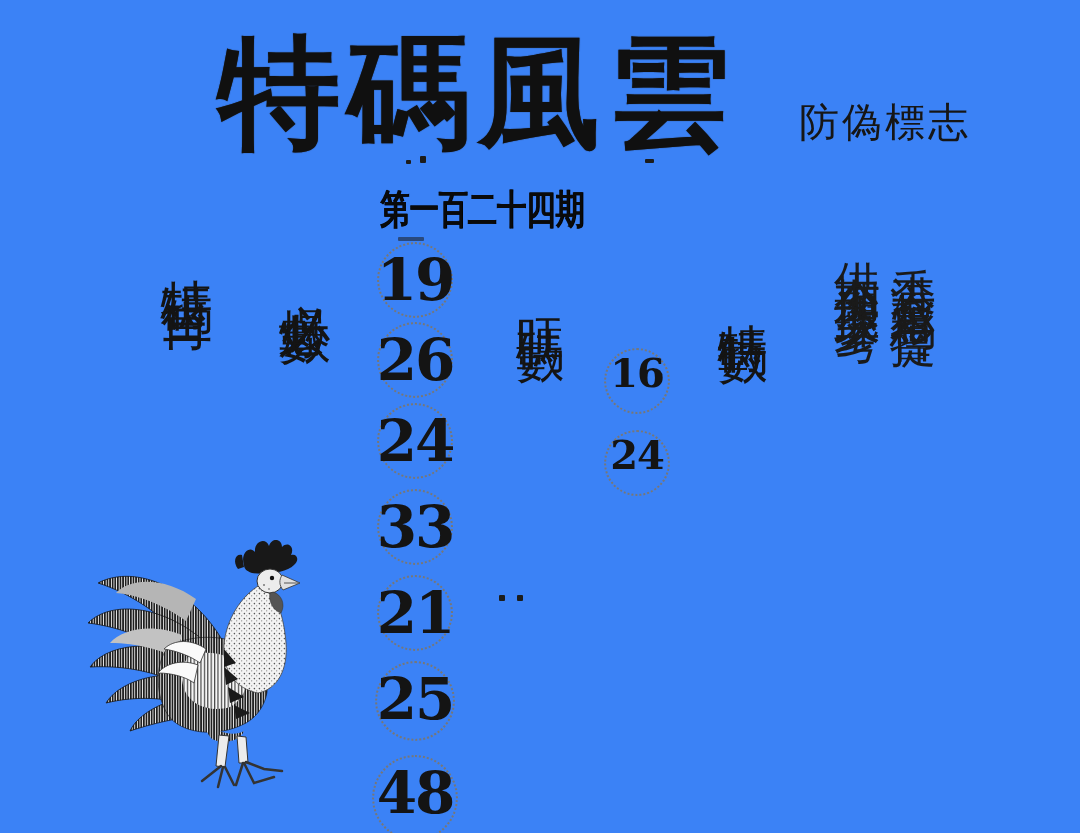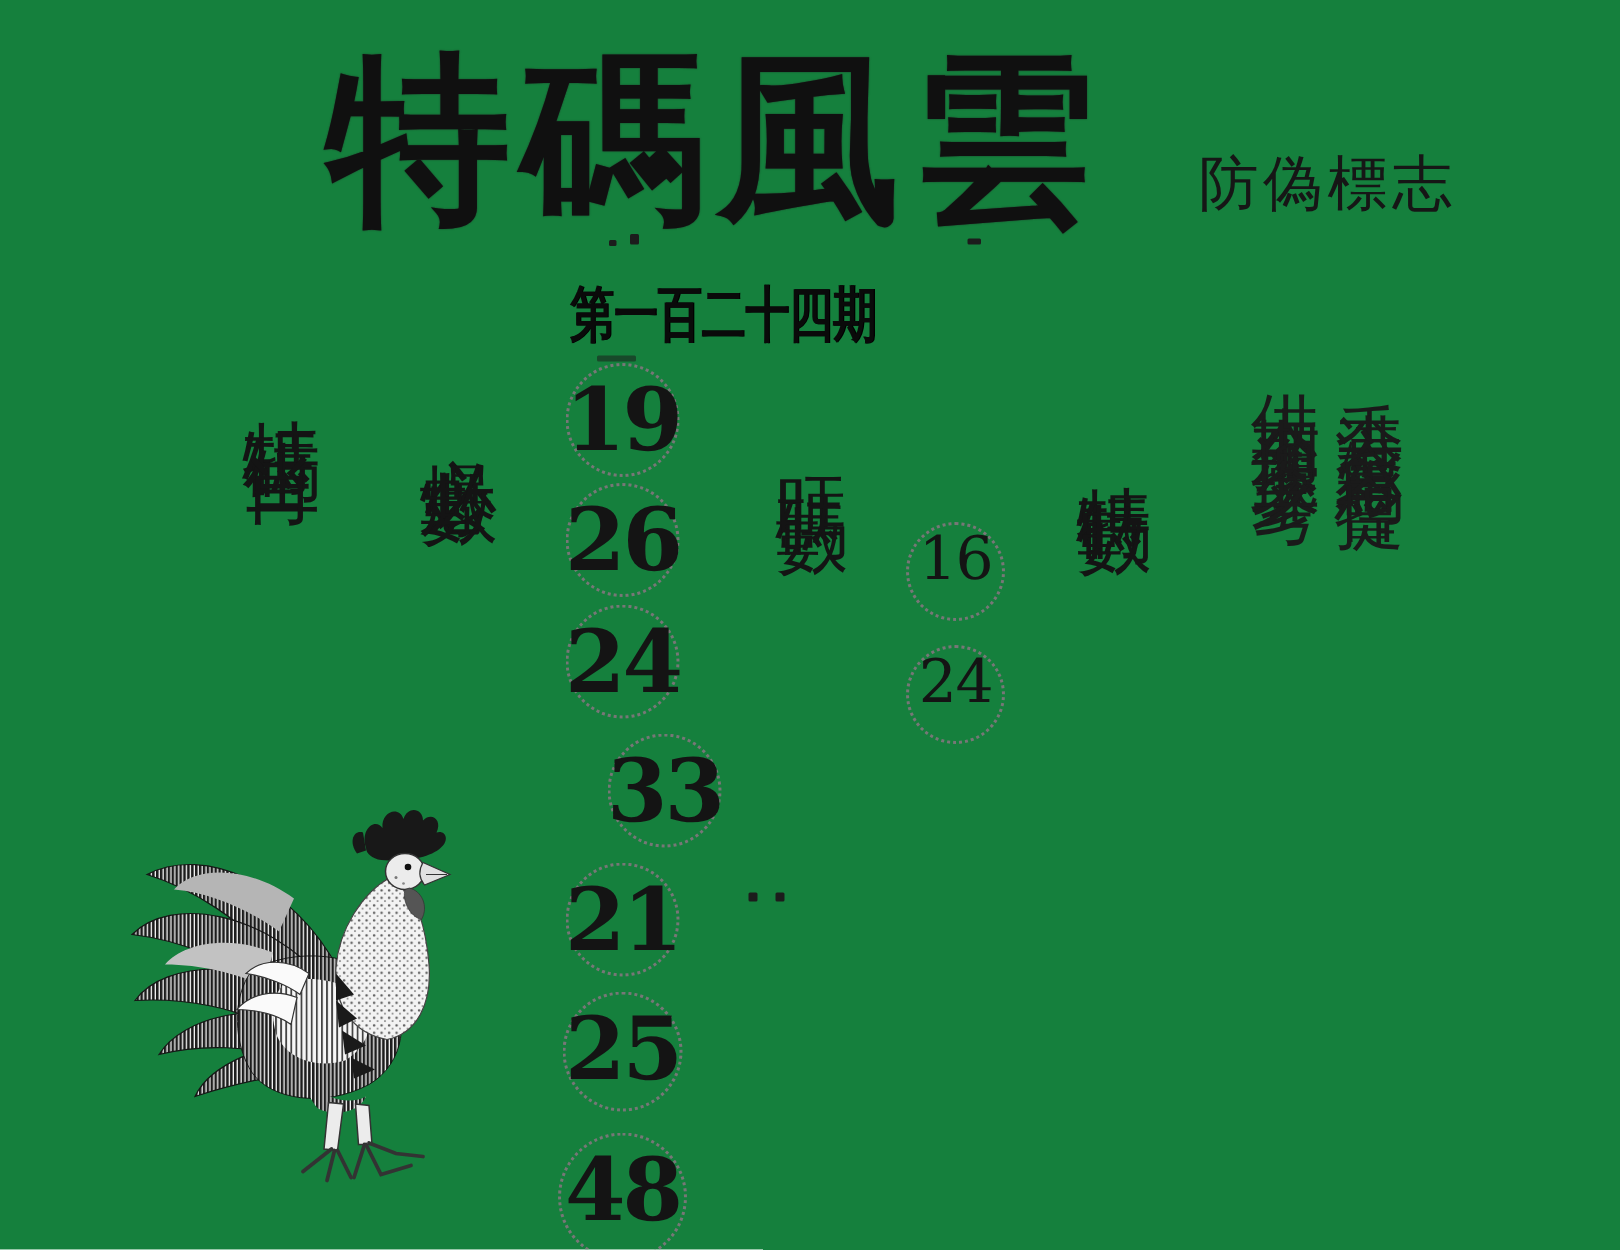--- a/index.html
+++ b/index.html
@@ -1,17 +1,17 @@
 <!DOCTYPE html>
 <html><head>
 <meta charset="utf-8">
 <style>
   html,body{margin:0;padding:0;background:#fff;}
   .page{
-    position:relative;width:1080px;height:833px;background:#15803d;
+    position:relative;width:1080px;height:833px;background:#3b82f6;
     overflow:hidden;font-family:"DejaVu Serif",serif;color:#111;
   }
   .abs{position:absolute;}
   .title{
     left:218px;top:28px;font-size:122px;font-weight:bold;line-height:1.05;
     letter-spacing:8px;white-space:nowrap;color:#101010;
     text-shadow:0 0 1px #222;
   }
   .antifake{
     left:799px;top:95px;font-size:40px;letter-spacing:3px;white-space:nowrap;color:#161616;
@@ -38,21 +38,21 @@
     display:flex;align-items:flex-start;justify-content:center;
     background:transparent;box-sizing:border-box;
   }
   .num-circle.big{width:76px;height:76px;left:377px;}
   .num-circle.big span{
     font-size:58px;font-weight:bold;color:#141414;line-height:1;
     transform:translateY(7px);letter-spacing:-2px;
   }
   .num-circle.small{width:66px;height:66px;left:604px;}
   .num-circle.small span{
-    font-size:40px;font-weight:normal;color:#141414;line-height:1;
+    font-size:40px;font-weight:bold;color:#141414;line-height:1;
     transform:translateY(3px);letter-spacing:-1px;
   }
   .speck{position:absolute;background:#1c1c1c;border-radius:1px;}
   .rooster{left:78px;top:537px;width:228px;height:258px;}
 </style>
 </head>
 <body>
 
 <div class="page">
 
@@ -67,21 +67,21 @@
 
   <div class="abs num-circle big" style="top:242px;">
     <span>19</span>
   </div>
   <div class="abs num-circle big" style="top:322px;">
     <span>26</span>
   </div>
   <div class="abs num-circle big" style="top:403px;">
     <span>24</span>
   </div>
-  <div class="abs num-circle big" style="top:489px;margin-left:28px;">
+  <div class="abs num-circle big" style="top:489px;">
     <span>33</span>
   </div>
   <div class="abs num-circle big" style="top:575px;">
     <span>21</span>
   </div>
   <div class="abs num-circle big" style="top:661px;width:80px;height:80px;left:375px;">
     <span>25</span>
   </div>
   <div class="abs num-circle big" style="top:755px;width:86px;height:86px;left:372px;">
     <span>48</span>

